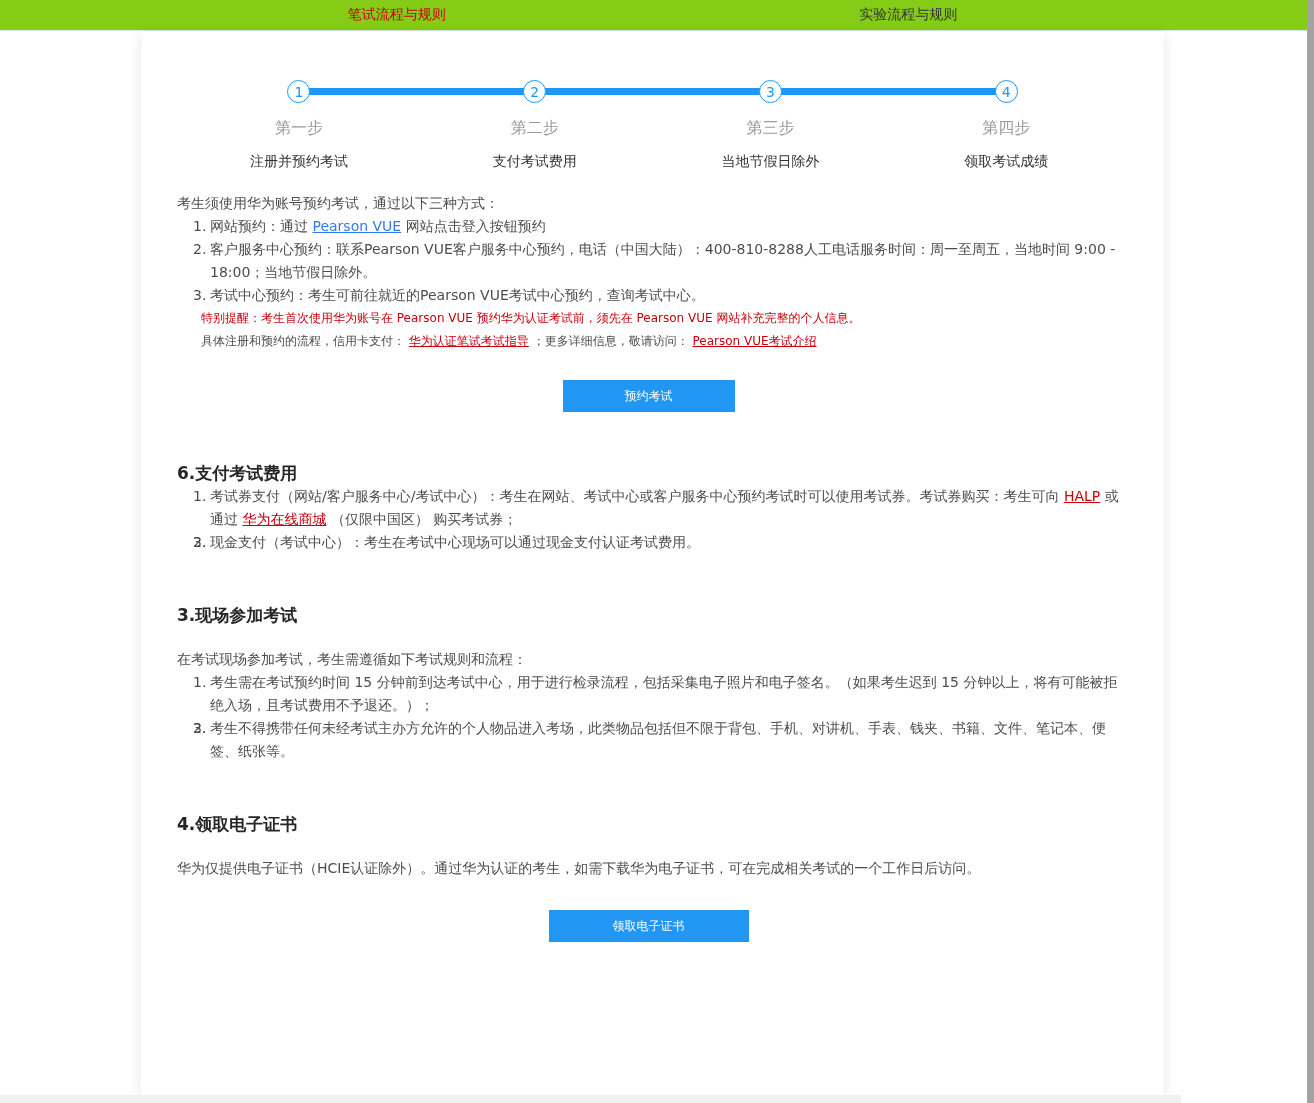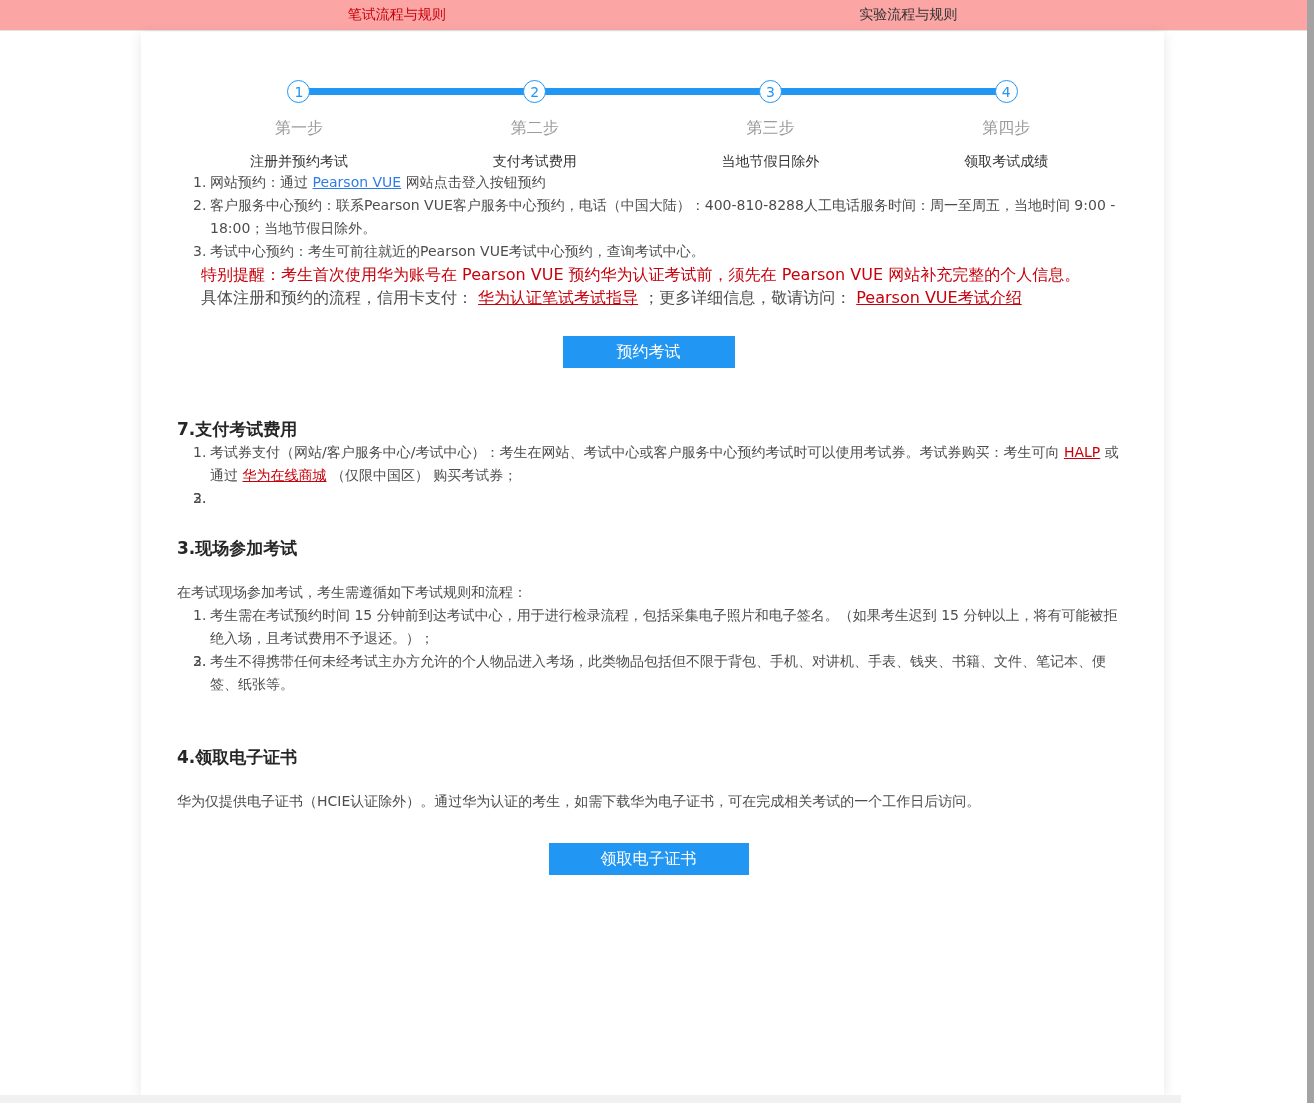--- a/index.html
+++ b/index.html
@@ -2,21 +2,21 @@
 <html><head>
 <meta charset="utf-8">
 <style>
   * { margin:0; padding:0; box-sizing:border-box; }
   html,body { width:1314px; height:1103px; }
   body {
     font-family:"DejaVu Sans","Liberation Sans",sans-serif;
     background:#ffffff; color:#4d4d4d; overflow:hidden; position:relative;
   }
   .tabbar {
-    height:31px; background:#fca5a5; border-bottom:1px solid #e4e4e4;
+    height:31px; background:#84cc16; border-bottom:1px solid #e4e4e4;
   }
   .tabbar-inner { width:1023px; margin-left:141px; height:100%; display:flex; }
   .tab {
     flex:1; display:flex; align-items:center; justify-content:center;
     font-size:14px; color:#333333; cursor:pointer;
   }
   .tab.active { color:#c7000b; }
   .card {
     position:absolute; left:141px; top:32px; width:1023px; height:1063px;
     background:#ffffff; box-shadow:0 2px 12px rgba(0,0,0,0.10);
@@ -37,27 +37,27 @@
   }
   .step-sub { margin-top:15px; font-size:16px; color:#9b9b9b; }
   .step-title { margin-top:14px; font-size:14px; color:#333333; }
   
   .content { padding:0 44px 0 36px; }
   .sec-heading { margin-top:50px; font-size:17px; font-weight:bold; color:#262626; }
   .sec-intro { margin-top:21px; font-size:14px; color:#4d4d4d; line-height:23px; }
   .olist { margin-top:0; margin-left:16px; list-style:none; }
   .olist li { position:relative; padding-left:17px; font-size:14px; line-height:23px; color:#4d4d4d; }
   .olist .num { position:absolute; left:0; top:0; }
-  .note-line { margin-left:24px; font-size:16px; line-height:23px; color:#4d4d4d; }
+  .note-line { margin-left:24px; font-size:12px; line-height:23px; color:#4d4d4d; }
   .seg-red { color:#c7000b; }
   .seg-blue-link { color:#2f7ce8; text-decoration:underline; cursor:pointer; }
   .seg-red-link { color:#c7000b; text-decoration:underline; cursor:pointer; }
   .btn {
     display:block; margin:27px auto 0 auto; border:none; cursor:pointer;
-    background:#2196f3; color:#ffffff; font-size:16px; height:32px;
+    background:#2196f3; color:#ffffff; font-size:12px; height:32px;
     font-family:inherit;
   }
   .btn-book { width:172px; }
   .btn-cert { width:200px; margin-top:30px; }
   .bottom-band {
     position:absolute; left:0; top:1095px; width:1181px; height:8px; background:#f1f1f1;
   }
   .scrollbar {
     position:absolute; right:0; top:0; width:7px; height:1103px; background:#a3a3a3;
   }
@@ -95,49 +95,51 @@
       <div class="step-col">
         <div class="step-circle">4</div>
         <div class="step-sub">第四步</div>
         <div class="step-title">领取考试成绩</div>
       </div>
     </div>
   </div>
 
   <div class="content">
 
+    <div class="sec-intro">考生须使用华为账号预约考试，通过以下三种方式：</div>
     <ol class="olist">
       <li>
         <span class="num">1.</span>
         <span><span>网站预约：通过 </span><span class="seg-blue-link">Pearson VUE</span><span> 网站点击登入按钮预约</span></span>
       </li>
       <li>
         <span class="num">2.</span>
         <span><span>客户服务中心预约：联系Pearson VUE客户服务中心预约，电话（中国大陆）：400-810-8288人工电话服务时间：周一至周五，当地时间 9:00 - 18:00；当地节假日除外。</span></span>
       </li>
       <li>
         <span class="num">3.</span>
         <span><span>考试中心预约：考生可前往就近的Pearson VUE考试中心预约，查询考试中心。</span></span>
       </li>
     </ol>
     <div class="note-line"><span class="seg-red">特别提醒：考生首次使用华为账号在 Pearson VUE 预约华为认证考试前，须先在 Pearson VUE 网站补充完整的个人信息。</span></div>
     <div class="note-line"><span>具体注册和预约的流程，信用卡支付： </span><span class="seg-red-link">华为认证笔试考试指导</span><span> ；更多详细信息，敬请访问： </span><span class="seg-red-link">Pearson VUE考试介绍</span></div>
     <button class="btn btn-book">预约考试</button>
 
-    <div class="sec-heading">7.支付考试费用</div>
+    <div class="sec-heading">6.支付考试费用</div>
     <ol class="olist">
       <li>
         <span class="num">1.</span>
         <span><span>考试券支付（网站/客户服务中心/考试中心）：考生在网站、考试中心或客户服务中心预约考试时可以使用考试券。考试券购买：考生可向 </span><span class="seg-red-link">HALP</span><span> 或通过 </span><span class="seg-red-link">华为在线商城</span><span> （仅限中国区） 购买考试券；</span></span>
       </li>
       <li>
         <span class="num">2.</span>
       </li>
       <li>
         <span class="num">3.</span>
+        <span><span>现金支付（考试中心）：考生在考试中心现场可以通过现金支付认证考试费用。</span></span>
       </li>
     </ol>
 
     <div class="sec-heading">3.现场参加考试</div>
     <div class="sec-intro">在考试现场参加考试，考生需遵循如下考试规则和流程：</div>
     <ol class="olist">
       <li>
         <span class="num">1.</span>
         <span><span>考生需在考试预约时间 15 分钟前到达考试中心，用于进行检录流程，包括采集电子照片和电子签名。（如果考生迟到 15 分钟以上，将有可能被拒绝入场，且考试费用不予退还。）；</span></span>
       </li>

